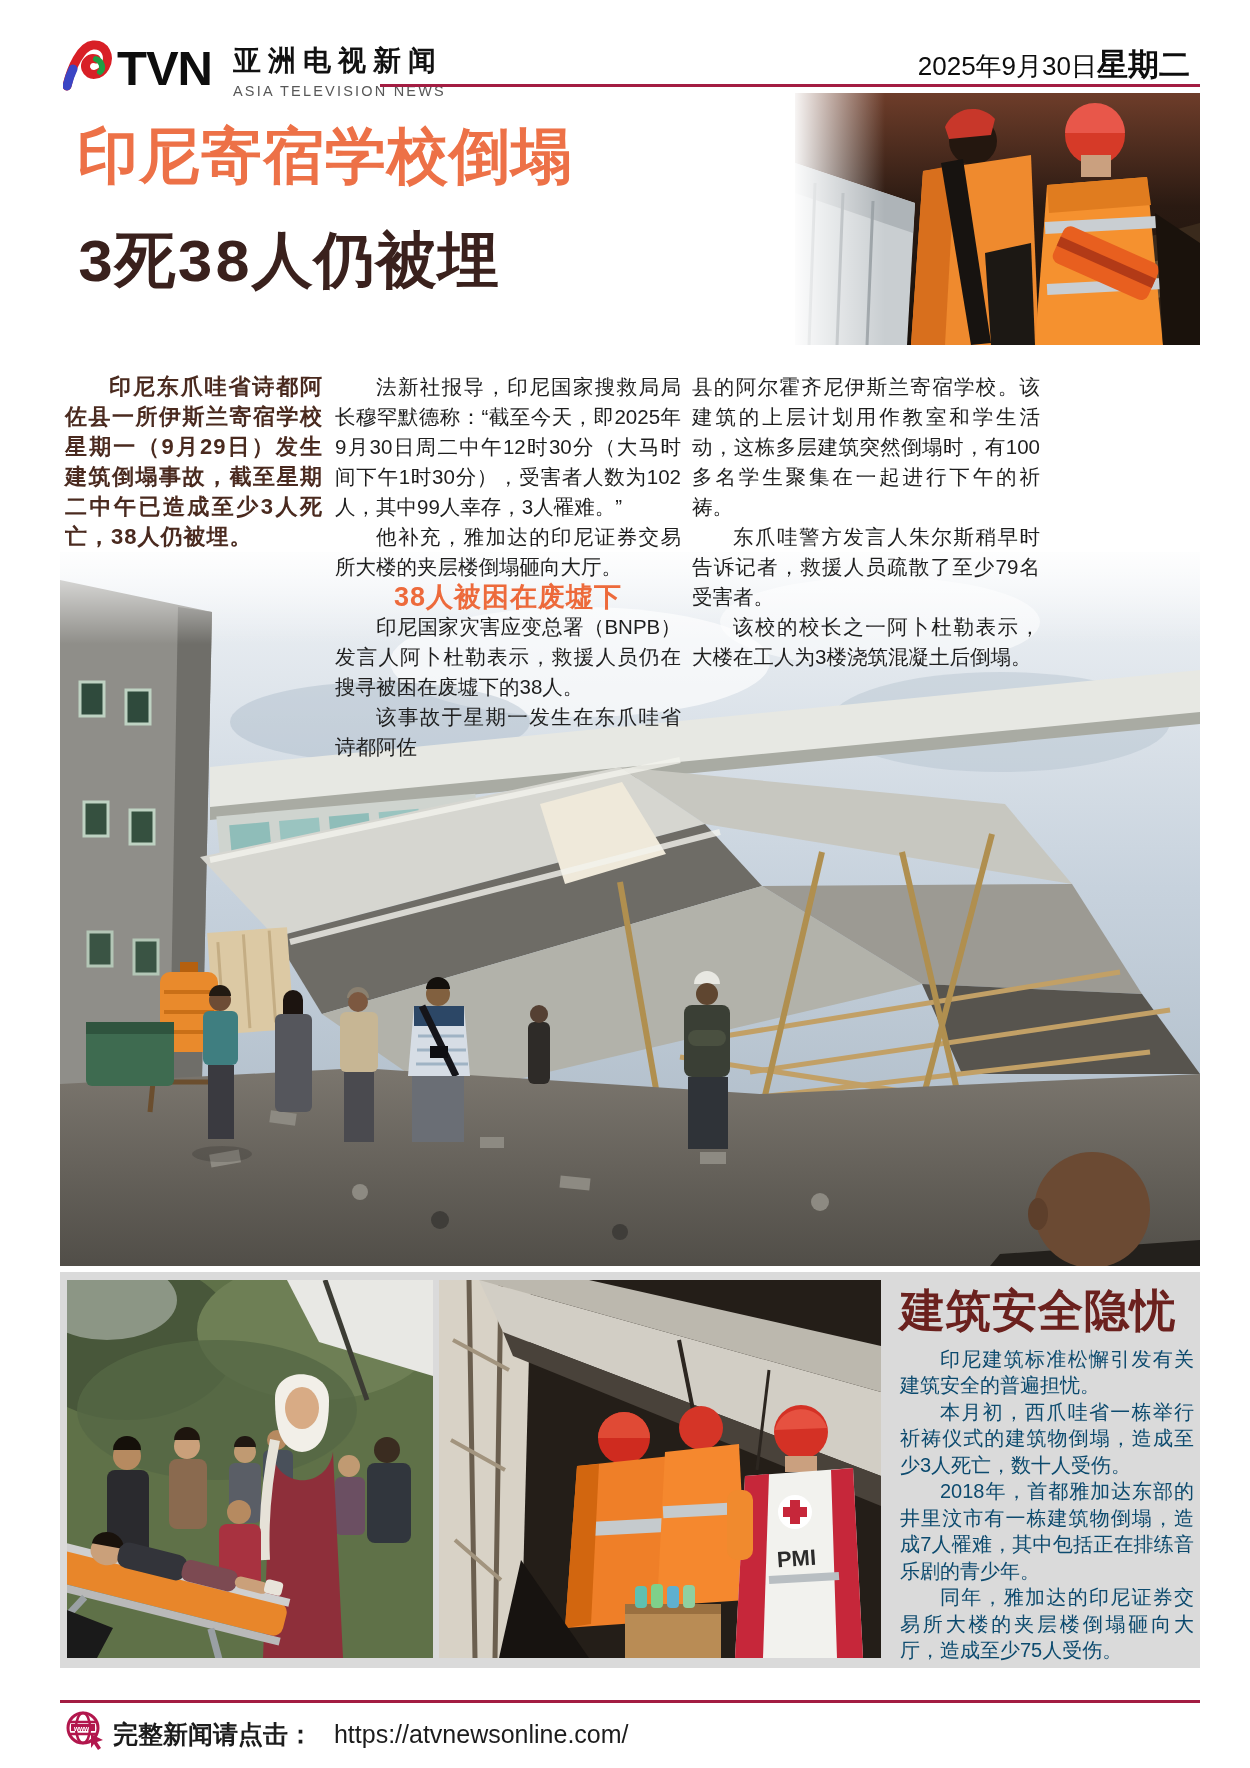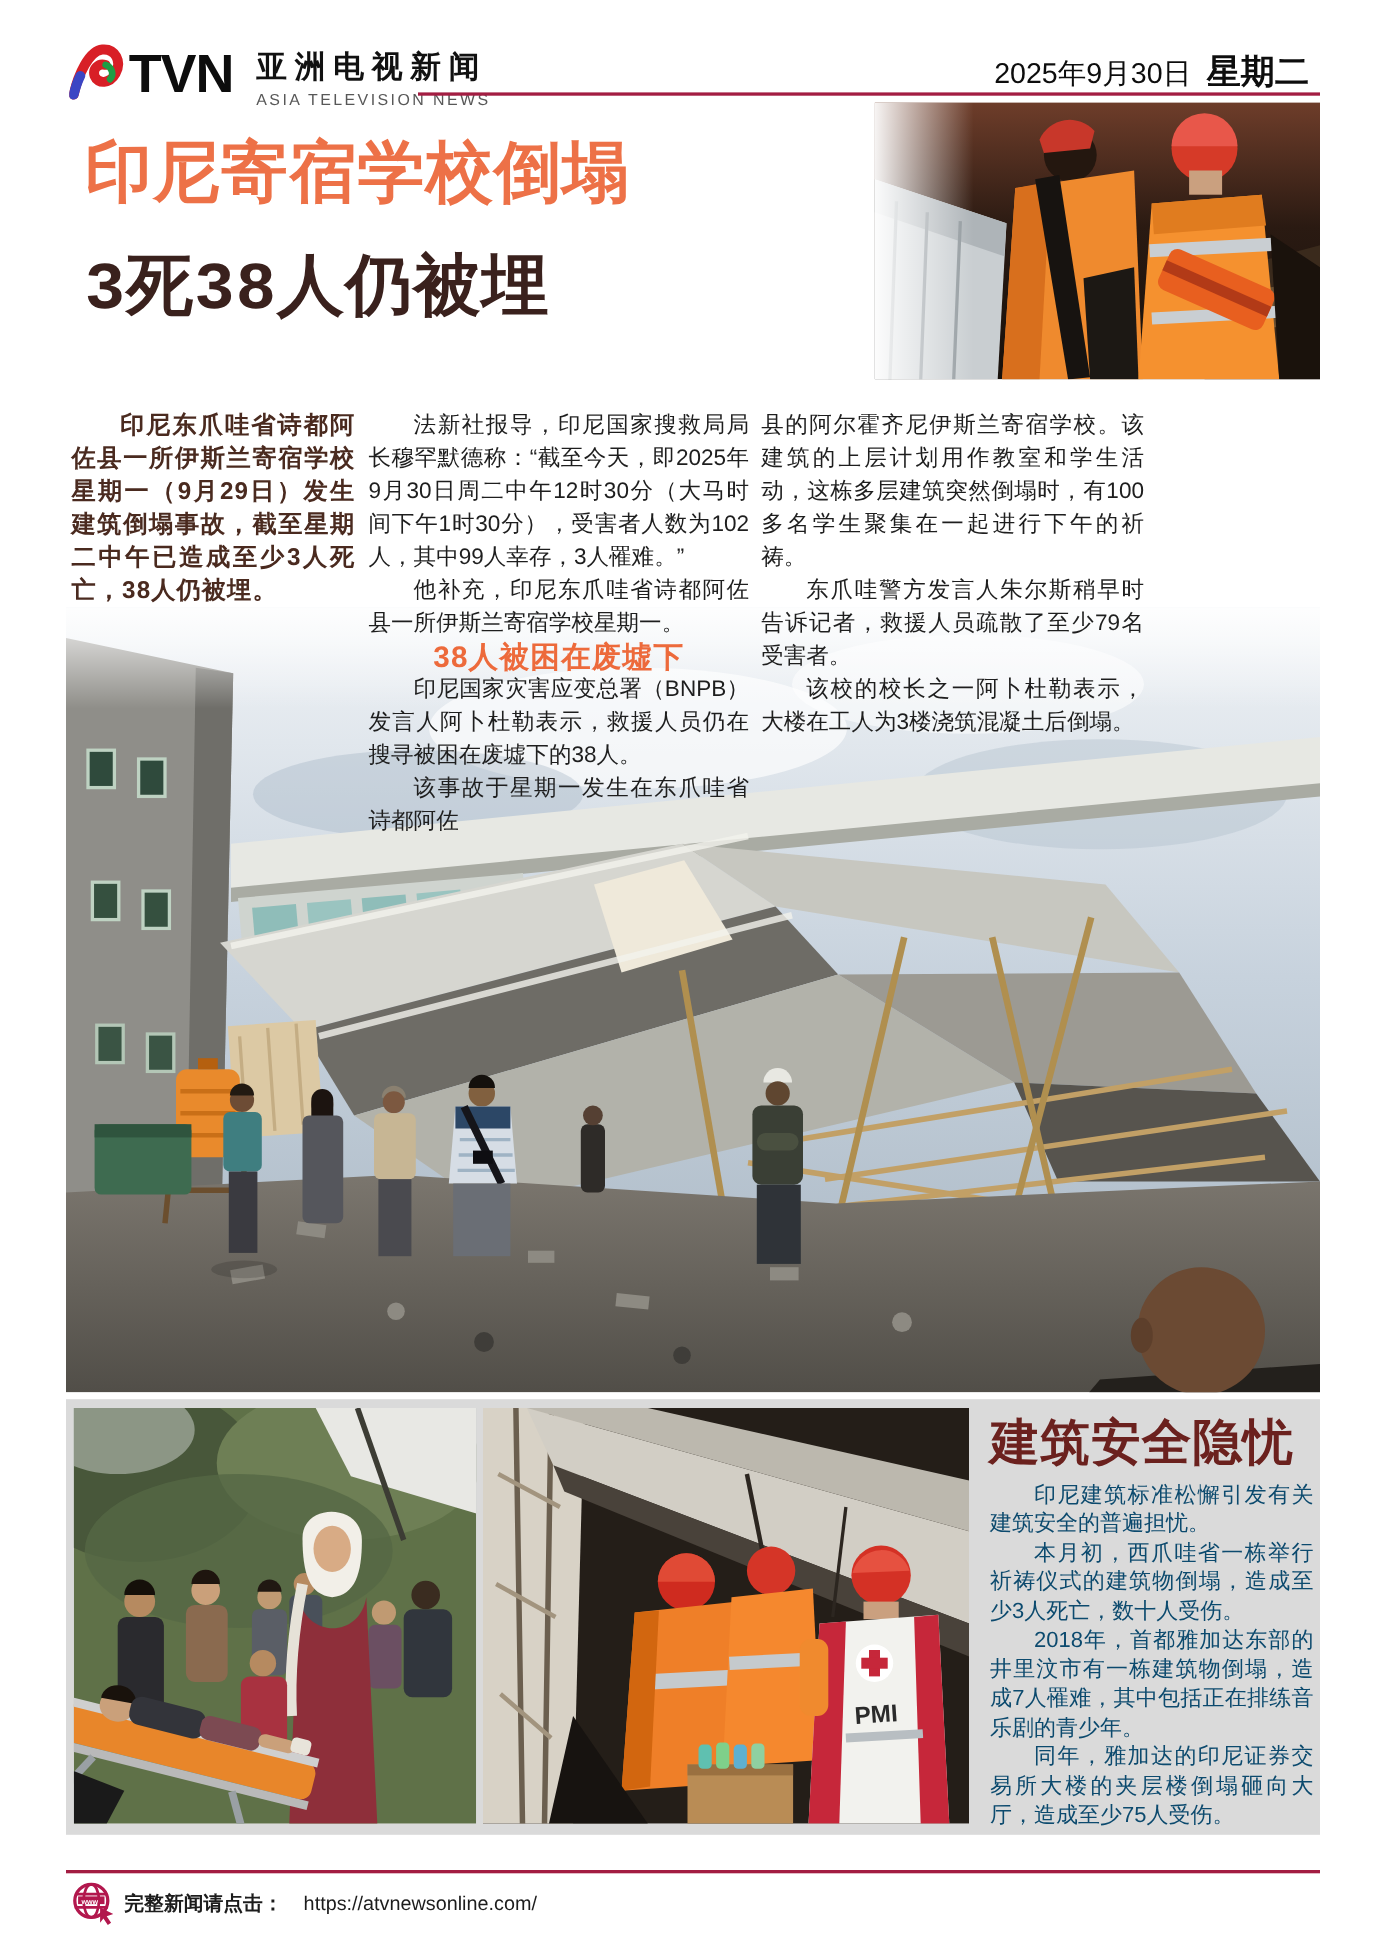--- a/index.html
+++ b/index.html
@@ -9,21 +9,21 @@
   }
   html,body{margin:0;padding:0;background:#ffffff;}
   #page{position:relative;width:1240px;height:1768px;margin:0 auto;background:#fff;
         overflow:hidden;font-family:"Liberation Sans",sans-serif;color:var(--body-text);}
   .abs{position:absolute;}
   
   .brand-cn{font-size:28px;font-weight:bold;letter-spacing:7px;color:#111;}
   .brand-en{font-size:14.5px;letter-spacing:2.2px;color:#585858;margin-top:3px;}
   .logo-tvn{font-size:49px;font-weight:900;color:#0d0d0d;letter-spacing:-1px;line-height:1;}
   .date-line{font-size:26px;color:#0d0d0d;white-space:nowrap;}
-  .date-weekday{font-size:31px;font-weight:900;margin-left:14px;}
+  .date-weekday{font-size:31px;font-weight:900;}
   .hrule{position:absolute;background:var(--rule);height:3px;}
   
   .hl{font-weight:900;font-size:61px;line-height:1;letter-spacing:1px;white-space:nowrap;}
   .hl1{color:var(--headline-orange);}
   .hl2{color:var(--headline-dark);}
   
   .col{position:absolute;text-align:justify;z-index:5;}
   .col p{margin:0;}
   .ind{text-indent:2em;}
   .lead-col{width:258px;font-size:22px;line-height:30px;font-weight:bold;color:var(--lead-brown);letter-spacing:1px;}
@@ -33,21 +33,21 @@
   
   .photo{position:absolute;overflow:hidden;}
   .photo svg{display:block;}
   
   .band{position:absolute;background:var(--band-bg);}
   .sidebar{position:absolute;text-align:justify;}
   .sidebar-title{font-size:45px;font-weight:900;color:var(--sidebar-title);letter-spacing:1px;
                  line-height:1.1;margin:0 0 10px 0;text-align:left;}
   .sidebar p{margin:0;font-size:20px;line-height:26.5px;color:#0c4a6e;}
   
-  .footer-text{font-size:18px;color:#1c1c1c;white-space:nowrap;}
+  .footer-text{font-size:25px;color:#1c1c1c;white-space:nowrap;}
   .footer-label{font-weight:bold;margin-right:14px;}
   .footer-url{color:#1c1c1c;text-decoration:none;}
 </style>
 </head>
 <body>
 
 <div id="page">
 
   <div class="abs" style="left:58px;top:40px;width:56px;height:52px;">
     <svg width="56" height="52" viewBox="0 0 56 52">
@@ -118,21 +118,21 @@
       <rect width="90" height="252" fill="url(#lfade)"></rect>
     </svg>
   </div>
 
   <div class="col lead-col" style="left:60px;top:372px;">
     <p class="ind">印尼东爪哇省诗都阿佐县一所伊斯兰寄宿学校星期一（9月29日）发生建筑倒塌事故，截至星期二中午已造成至少3人死亡，38人仍被埋。</p>
   </div>
 
   <div class="col body-col" style="left:330px;top:372px;">
     <p class="ind">法新社报导，印尼国家搜救局局长穆罕默德称：“截至今天，即2025年9月30日周二中午12时30分（大马时间下午1时30分），受害者人数为102人，其中99人幸存，3人罹难。”</p>
-    <p class="ind">他补充，印尼东爪哇省诗都阿佐县一所伊斯兰寄宿学校星期一。</p>
+    <p class="ind">他补充，雅加达的印尼证券交易所大楼的夹层楼倒塌砸向大厅。</p>
     <p class="subhead">38人被困在废墟下</p>
     <p class="ind">印尼国家灾害应变总署（BNPB）发言人阿卜杜勒表示，救援人员仍在搜寻被困在废墟下的38人。</p>
     <p class="ind">该事故于星期一发生在东爪哇省诗都阿佐</p>
   </div>
 
   <div class="col body-col" style="left:687px;top:372px;width:348px;">
     <p>县的阿尔霍齐尼伊斯兰寄宿学校。该建筑的上层计划用作教室和学生活动，这栋多层建筑突然倒塌时，有100多名学生聚集在一起进行下午的祈祷。</p>
     <p class="ind">东爪哇警方发言人朱尔斯稍早时告诉记者，救援人员疏散了至少79名受害者。</p>
     <p class="ind">该校的校长之一阿卜杜勒表示，大楼在工人为3楼浇筑混凝土后倒塌。</p>
   </div>

